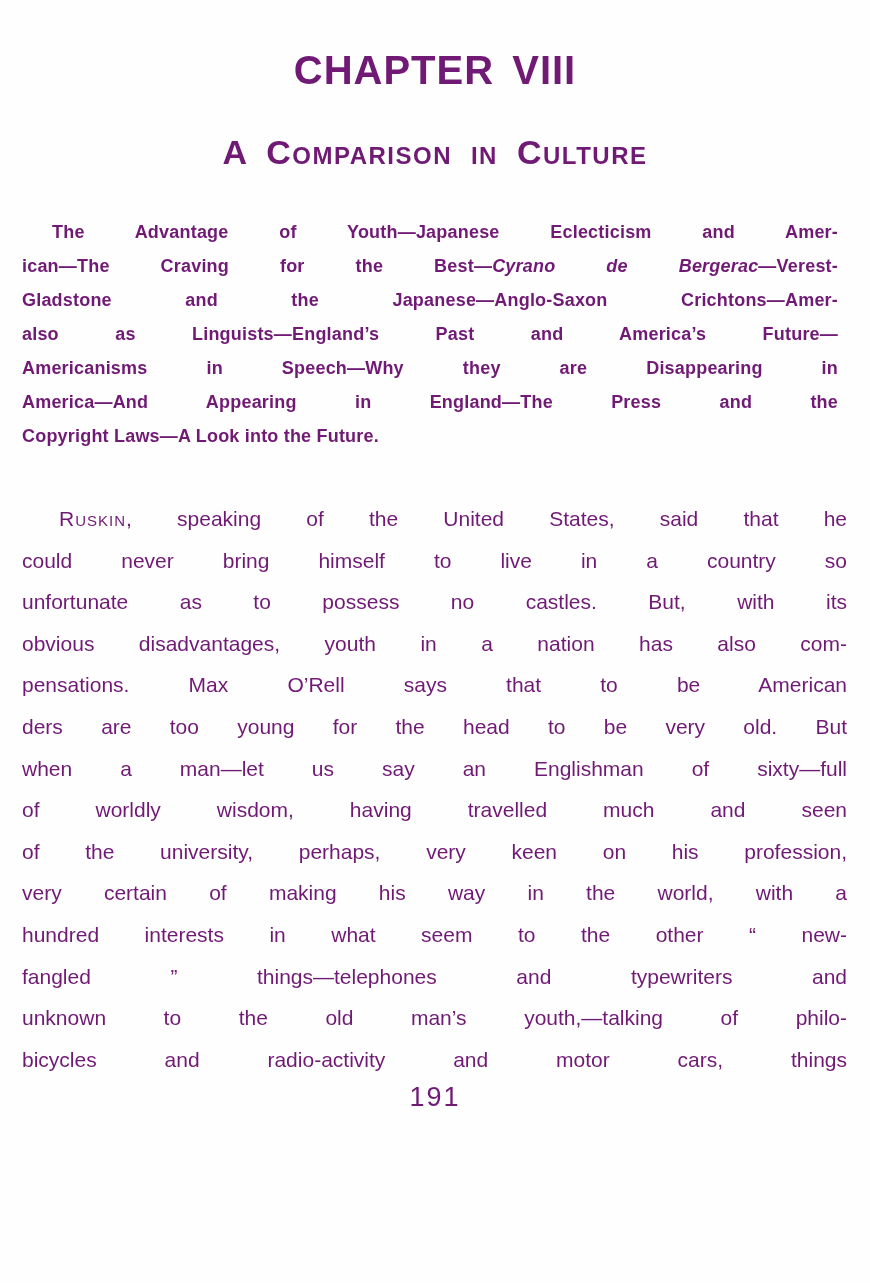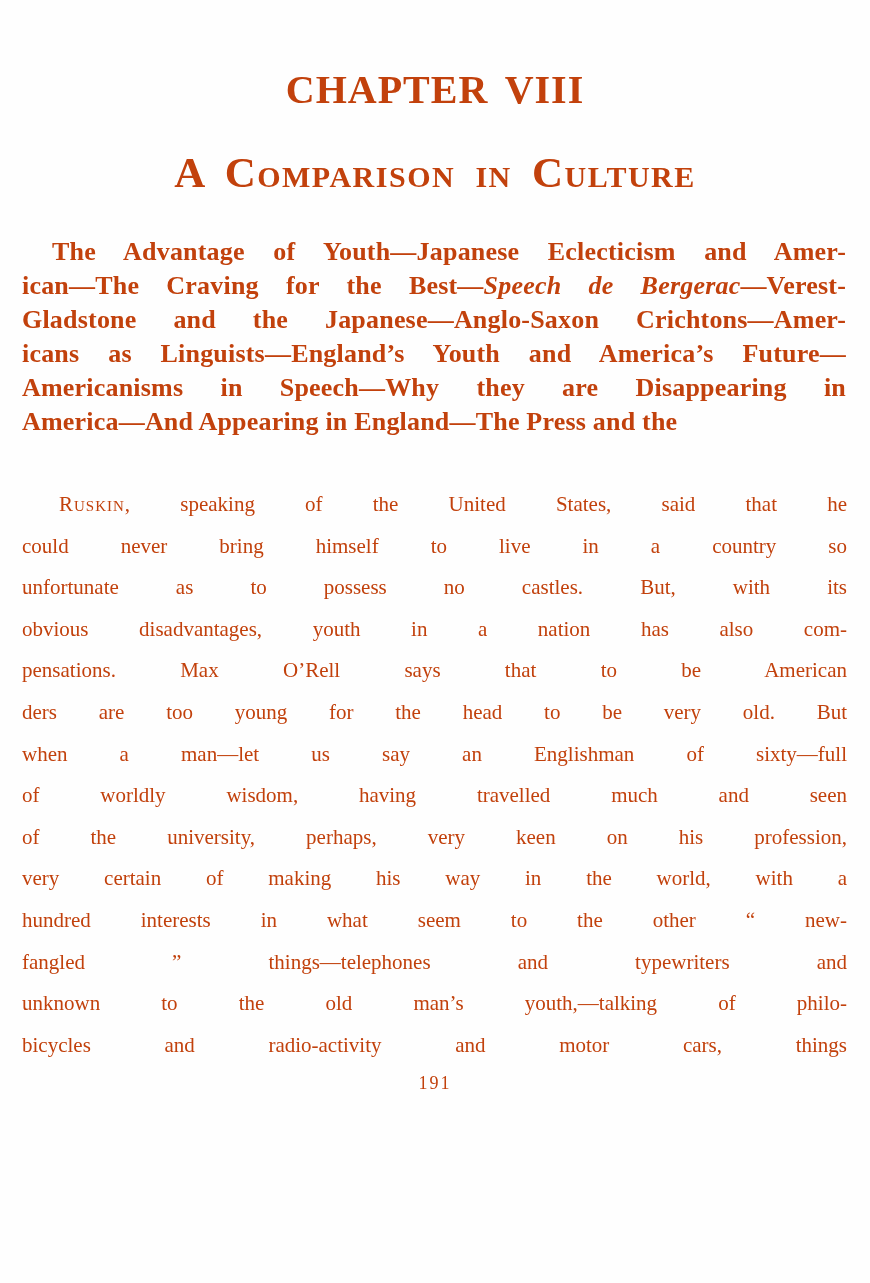--- a/index.html
+++ b/index.html
@@ -3,51 +3,51 @@
 <meta charset="utf-8">
 <style>
   html, body { margin: 0; padding: 0; background: #ffffff; }
 
   .page {
     position: relative;
     width: 870px;
     height: 1283px;
     margin: 0 auto;
     background: #fefefe;
-    color: #c2410c;
-    font-family: Liberation Serif, serif;
+    color: #701a75;
+    font-family: Liberation Sans, sans-serif;
     box-sizing: border-box;
     overflow: hidden;
-    padding-top: 66px;
+    padding-top: 46px;
   }
 
   .chapter-heading {
     margin: 0;
     font-size: 40px;
     line-height: 48px;
     font-weight: 700;
     letter-spacing: 1px;
     text-align: center;
     word-spacing: 6px;
   }
 
   .chapter-subtitle {
     margin: 38px 0 0 0;
-    font-size: 43px;
+    font-size: 34px;
     line-height: 41px;
     font-weight: 700;
     font-variant: small-caps;
     letter-spacing: 1.5px;
     word-spacing: 8px;
     text-align: center;
   }
 
   .synopsis {
-    margin: 42px 24px 0 22px;
-    font-size: 26px;
+    margin: 42px 32px 0 22px;
+    font-size: 18px;
     line-height: 34px;
     font-weight: 700;
     letter-spacing: 0.2px;
   }
 
   .body-text {
     margin: 45px 23px 0 22px;
     font-size: 21px;
     line-height: 41.6px;
     font-weight: 400;
@@ -62,42 +62,43 @@
   .synopsis .tline:first-child { text-indent: 30px; }
   .synopsis .tline:last-child  { text-align-last: left; }
   .body-text .tline:first-child { text-indent: 37px; }
 
   .em-italic { font-style: italic; }
   .em-smallcaps { font-variant: small-caps; letter-spacing: 1px; }
 
   .page-number {
     margin-top: 2px;
     text-align: center;
-    font-size: 18px;
+    font-size: 27px;
     line-height: 30px;
     letter-spacing: 2px;
     font-variant-numeric: oldstyle-nums;
   }
 </style>
 </head>
 <body>
 
 <div class="page">
 
   <h1 class="chapter-heading">CHAPTER VIII</h1>
 
   <h2 class="chapter-subtitle">A Comparison in Culture</h2>
 
   <div class="synopsis">
       <div class="tline"><span>The Advantage of Youth—Japanese Eclecticism and Amer-</span></div>
-      <div class="tline"><span>ican—The Craving for the Best—</span><span class="em-italic">Speech de Bergerac</span><span>—Verest-</span></div>
+      <div class="tline"><span>ican—The Craving for the Best—</span><span class="em-italic">Cyrano de Bergerac</span><span>—Verest-</span></div>
       <div class="tline"><span>Gladstone and the Japanese—Anglo-Saxon Crichtons—Amer-</span></div>
-      <div class="tline"><span>icans as Linguists—England’s Youth and America’s Future—</span></div>
+      <div class="tline"><span>also as Linguists—England’s Past and America’s Future—</span></div>
       <div class="tline"><span>Americanisms in Speech—Why they are Disappearing in</span></div>
       <div class="tline"><span>America—And Appearing in England—The Press and the</span></div>
+      <div class="tline"><span>Copyright Laws—A Look into the Future.</span></div>
     </div>
 
   <div class="body-text">
       <div class="tline"><span class="em-smallcaps">Ruskin</span><span>, speaking of the United States, said that he</span></div>
       <div class="tline"><span>could never bring himself to live in a country so</span></div>
       <div class="tline"><span>unfortunate as to possess no castles.  But, with its</span></div>
       <div class="tline"><span>obvious disadvantages, youth in a nation has also com-</span></div>
       <div class="tline"><span>pensations.  Max O’Rell says that to be American</span></div>
       <div class="tline"><span>ders are too young for the head to be very old.  But</span></div>
       <div class="tline"><span>when a man—let us say an Englishman of sixty—full</span></div>

